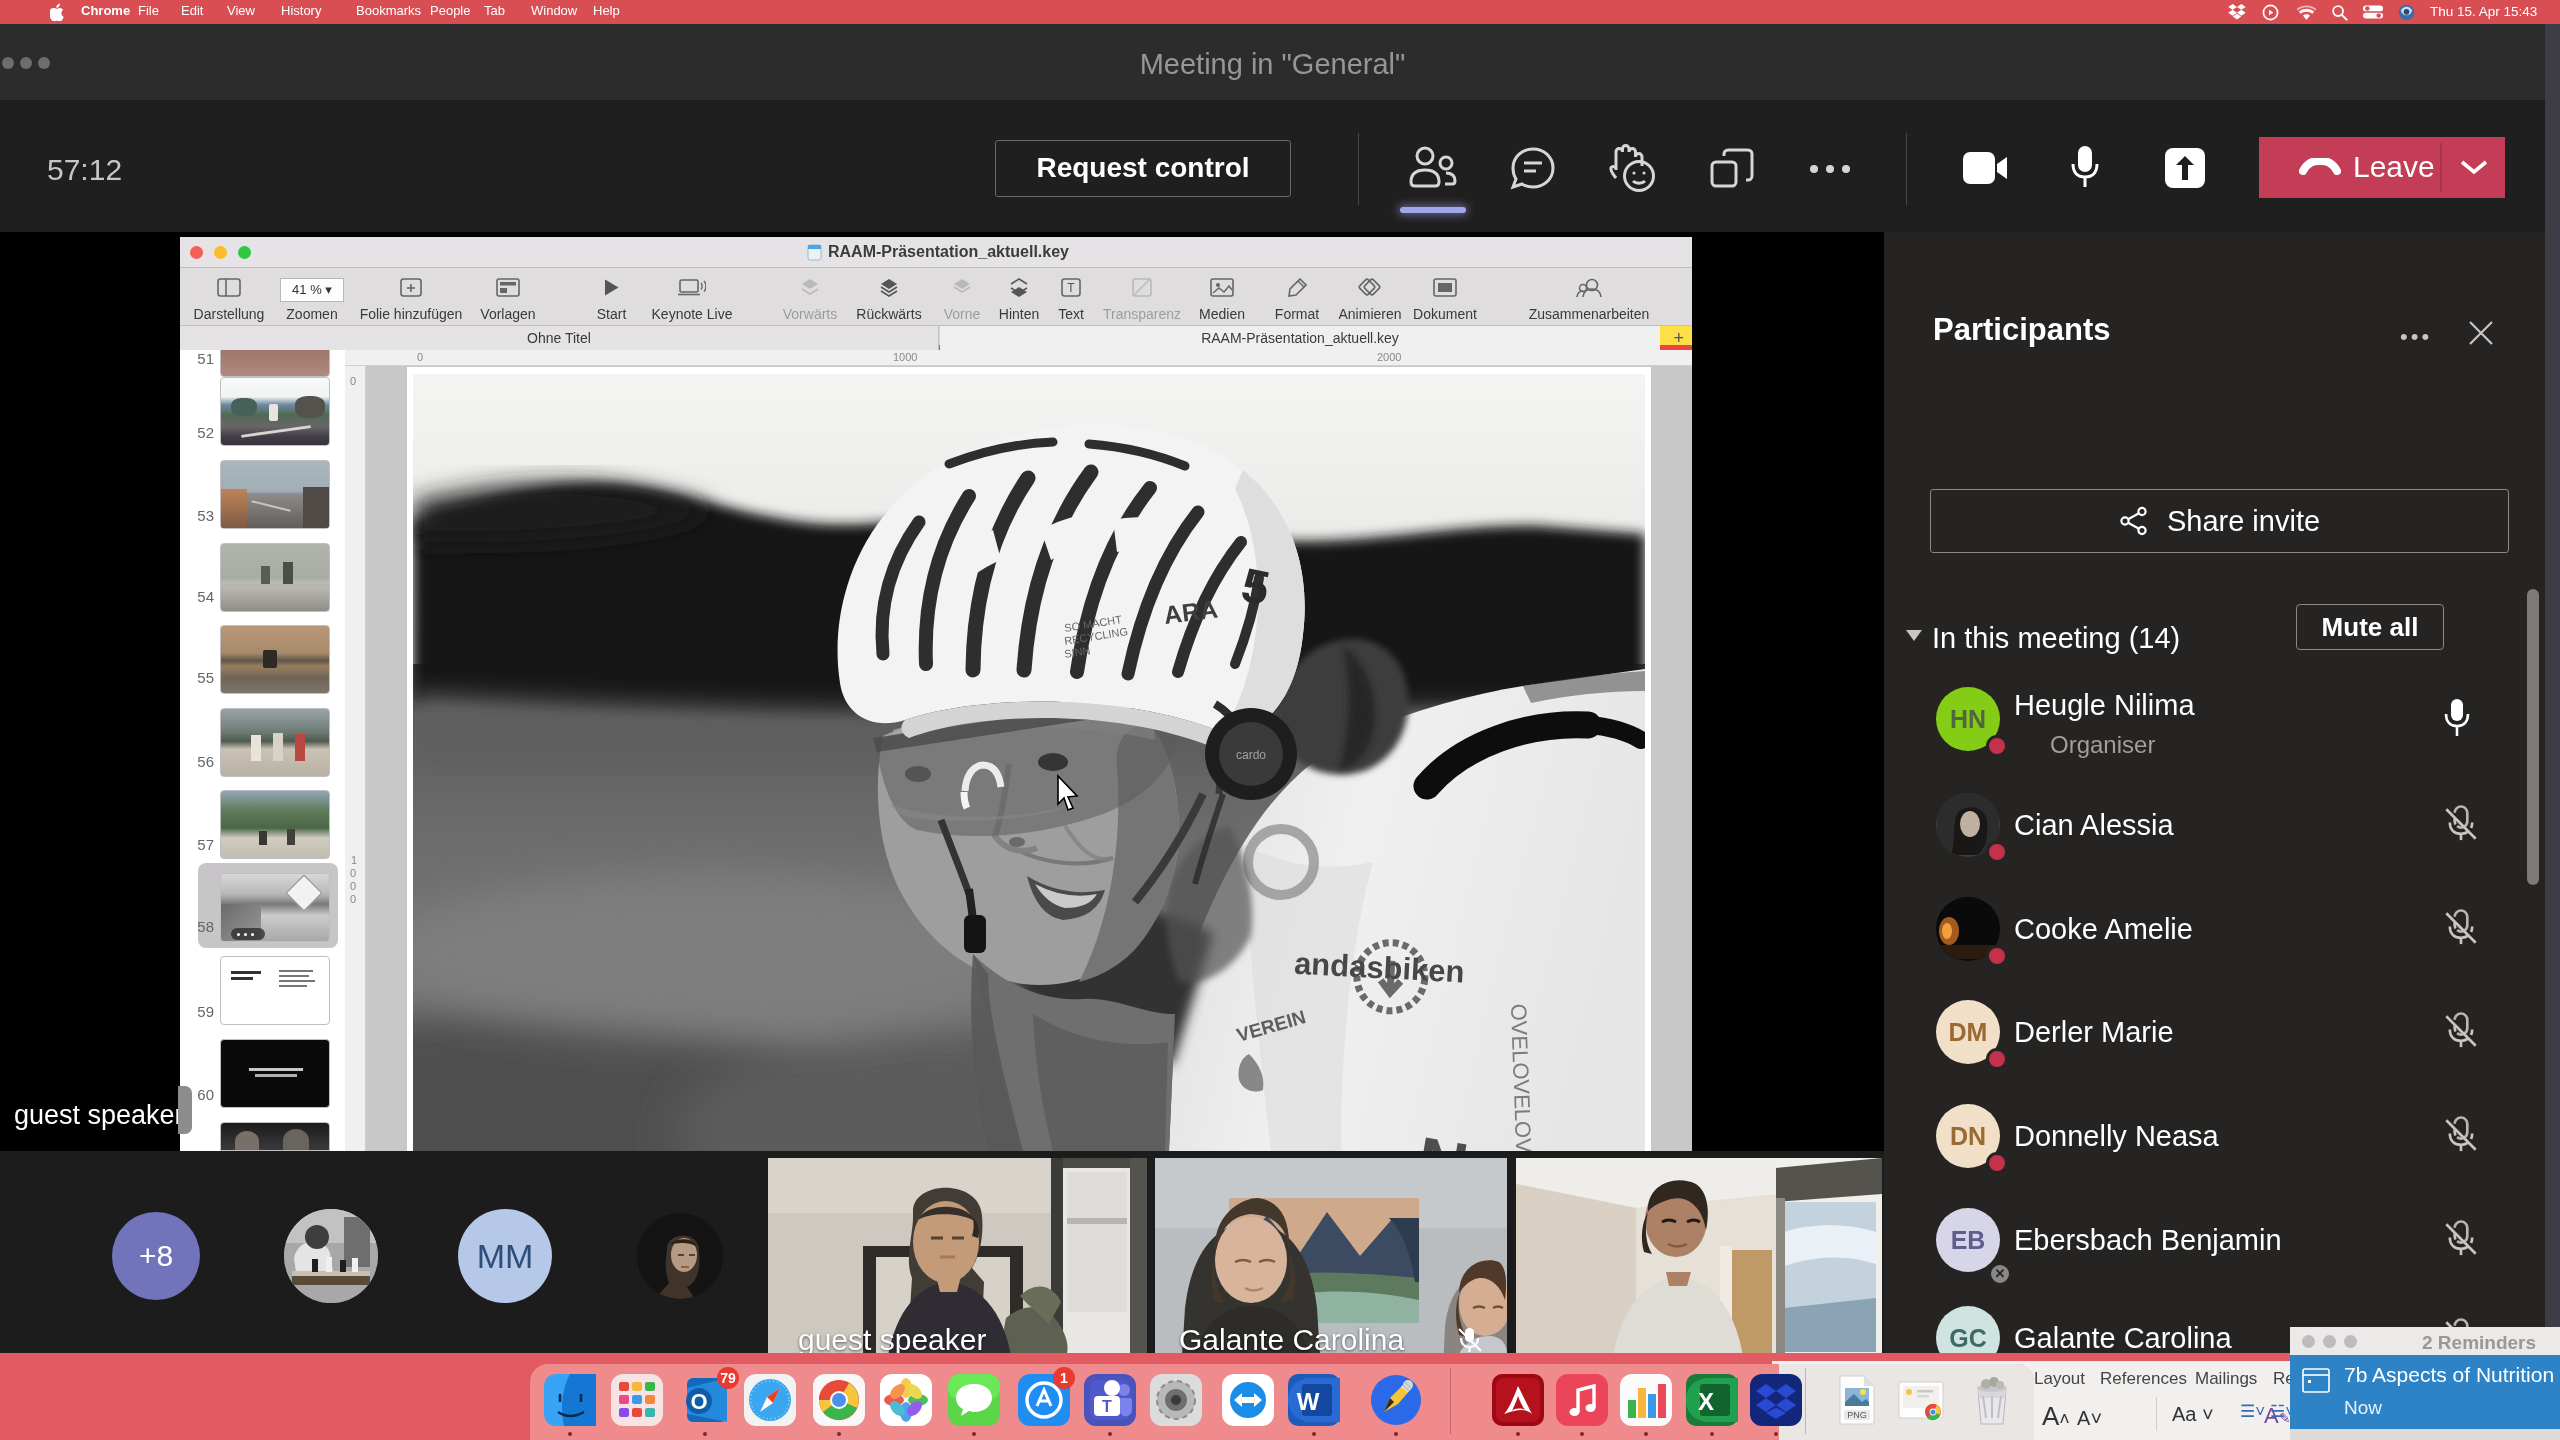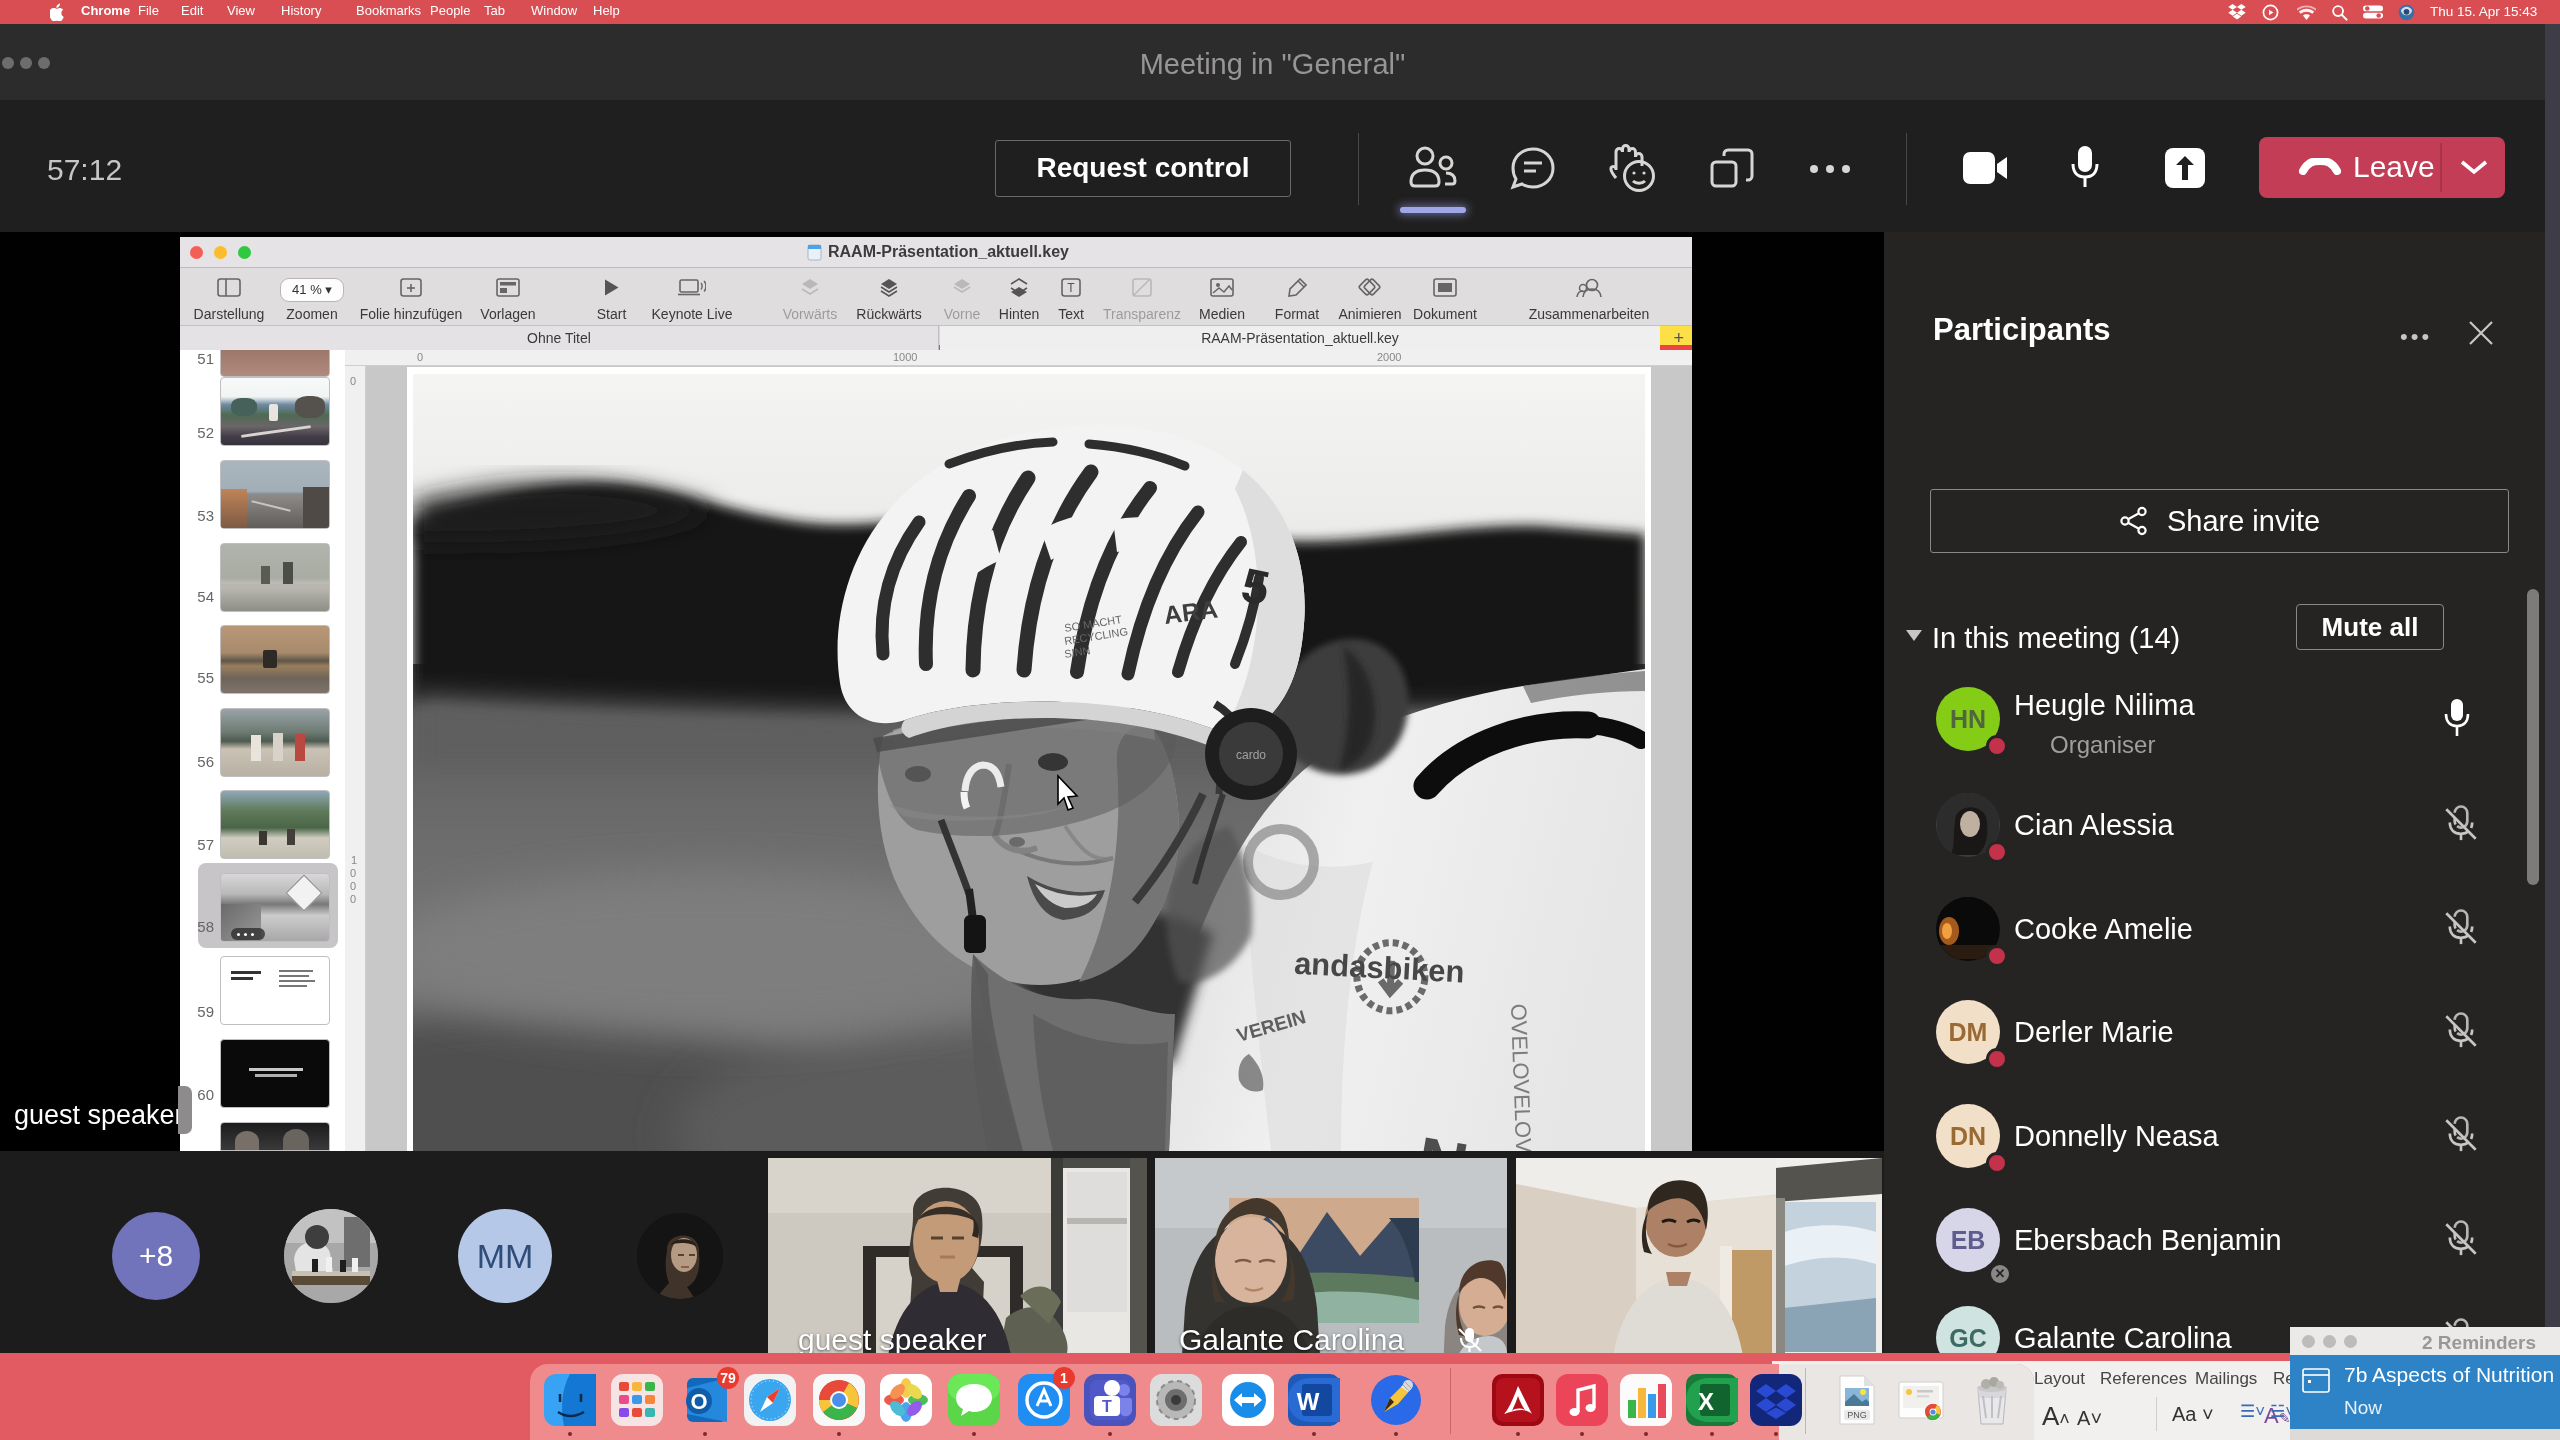--- a/index.html
+++ b/index.html
@@ -10,21 +10,21 @@
 #menubar .item{position:absolute;top:3px;}
 
 #ttitle{position:absolute;left:0;top:24px;width:2545px;height:76px;background:#2d2c2c;}
 #ttitle .dot{position:absolute;top:33px;width:12px;height:12px;border-radius:50%;background:#6e6d6d;}
 #ttitle .cap{position:absolute;top:24px;width:100%;text-align:center;color:#989694;font-size:29px;}
 
 #tbar{position:absolute;left:0;top:100px;width:2545px;height:132px;background:#201f1f;}
 .vdiv{position:absolute;top:33px;width:1px;height:72px;background:#4a4847;}
 #reqctl{position:absolute;left:995px;top:40px;width:296px;height:57px;border:1px solid #6b6967;border-radius:3px;color:#fff;font-size:28px;font-weight:bold;text-align:center;line-height:54px;}
 #timer{position:absolute;left:47px;top:53px;color:#c8c6c4;font-size:30px;}
-#leave{position:absolute;left:2259px;top:37px;width:246px;height:61px;background:#c23d55;border-radius:8px;}
+#leave{position:absolute;left:2259px;top:37px;width:246px;height:61px;background:#c23d55;border-radius:0;}
 
 #stage{position:absolute;left:0;top:232px;width:2545px;height:919px;background:#010101;}
 
 #kwin{position:absolute;left:180px;top:5px;width:1512px;height:914px;background:#c9c8c9;}
 #ktitle{position:absolute;left:0;top:0;width:1512px;height:31px;background:#e5e3e5;border-bottom:1px solid #bdbbbd;}
 #ktool{position:absolute;left:0;top:31px;width:1512px;height:57px;background:#dfddde;}
 #ktabs{position:absolute;left:0;top:88px;width:1512px;height:25px;background:#fde047;border-top:1px solid #c2c0c2;border-bottom:5px solid #ef4444;}
 #kruler{position:absolute;left:165px;top:113px;width:1347px;height:16px;background:#f1f0f1;border-bottom:1px solid #d0ced0;}
 #ksidebar{position:absolute;left:0;top:113px;width:165px;height:801px;background:#ffffff;overflow:hidden;}
 #kvruler{position:absolute;left:165px;top:129px;width:21px;height:785px;background:#f1f0f1;border-right:1px solid #d0ced0;}
@@ -194,21 +194,21 @@
           <rect x="1" y="1" width="13" height="15" rx="2" fill="#e8f0f8" stroke="#9ab" stroke-width="0.8"></rect>
           <rect x="1" y="1" width="13" height="4" fill="#4da3e8"></rect>
         </svg>
       <span class="abs" style="left:648px;top:6px;font-size:16px;font-weight:bold;color:#3c3c3c;">RAAM-Präsentation_aktuell.key</span>
     </div>
     <div id="ktool">
       <div class="ktit" style="left:37px;"><svg width="24" height="19" viewBox="0 0 24 19">
             <rect x="1" y="1" width="22" height="17" rx="2.5" fill="none" stroke="#666" stroke-width="1.6"></rect>
             <line x1="9" y1="1" x2="9" y2="18" stroke="#666" stroke-width="1.6"></line>
           </svg><div class="klab">Darstellung</div></div>
-      <div class="ktit" style="left:100px;"><div style="width:64px;height:24px;border:1px solid #b8b6b8;border-radius:9px;background:#fdfdfd;font-size:13px;color:#333;text-align:center;line-height:22px;">41 % ▾</div><div class="klab">Zoomen</div></div>
+      <div class="ktit" style="left:100px;"><div style="width:64px;height:24px;border:1px solid #b8b6b8;border-radius:0;background:#fdfdfd;font-size:13px;color:#333;text-align:center;line-height:22px;">41 % ▾</div><div class="klab">Zoomen</div></div>
       <div class="ktit" style="left:220px;"><svg width="22" height="19" viewBox="0 0 22 19">
             <rect x="1" y="1" width="20" height="17" rx="2.5" fill="none" stroke="#666" stroke-width="1.6"></rect>
             <line x1="11" y1="6" x2="11" y2="14" stroke="#666" stroke-width="1.6"></line>
             <line x1="7" y1="10" x2="15" y2="10" stroke="#666" stroke-width="1.6"></line>
           </svg><div class="klab" style="width:120px;margin-left:-60px;">Folie hinzufügen</div></div>
       <div class="ktit" style="left:316px;"><svg width="24" height="19" viewBox="0 0 24 19">
             <rect x="1" y="1" width="22" height="17" rx="2" fill="none" stroke="#666" stroke-width="1.6"></rect>
             <rect x="4" y="4" width="16" height="3.5" fill="#666"></rect>
             <rect x="4" y="10" width="7" height="5" fill="#666"></rect>
           </svg><div class="klab">Vorlagen</div></div>

